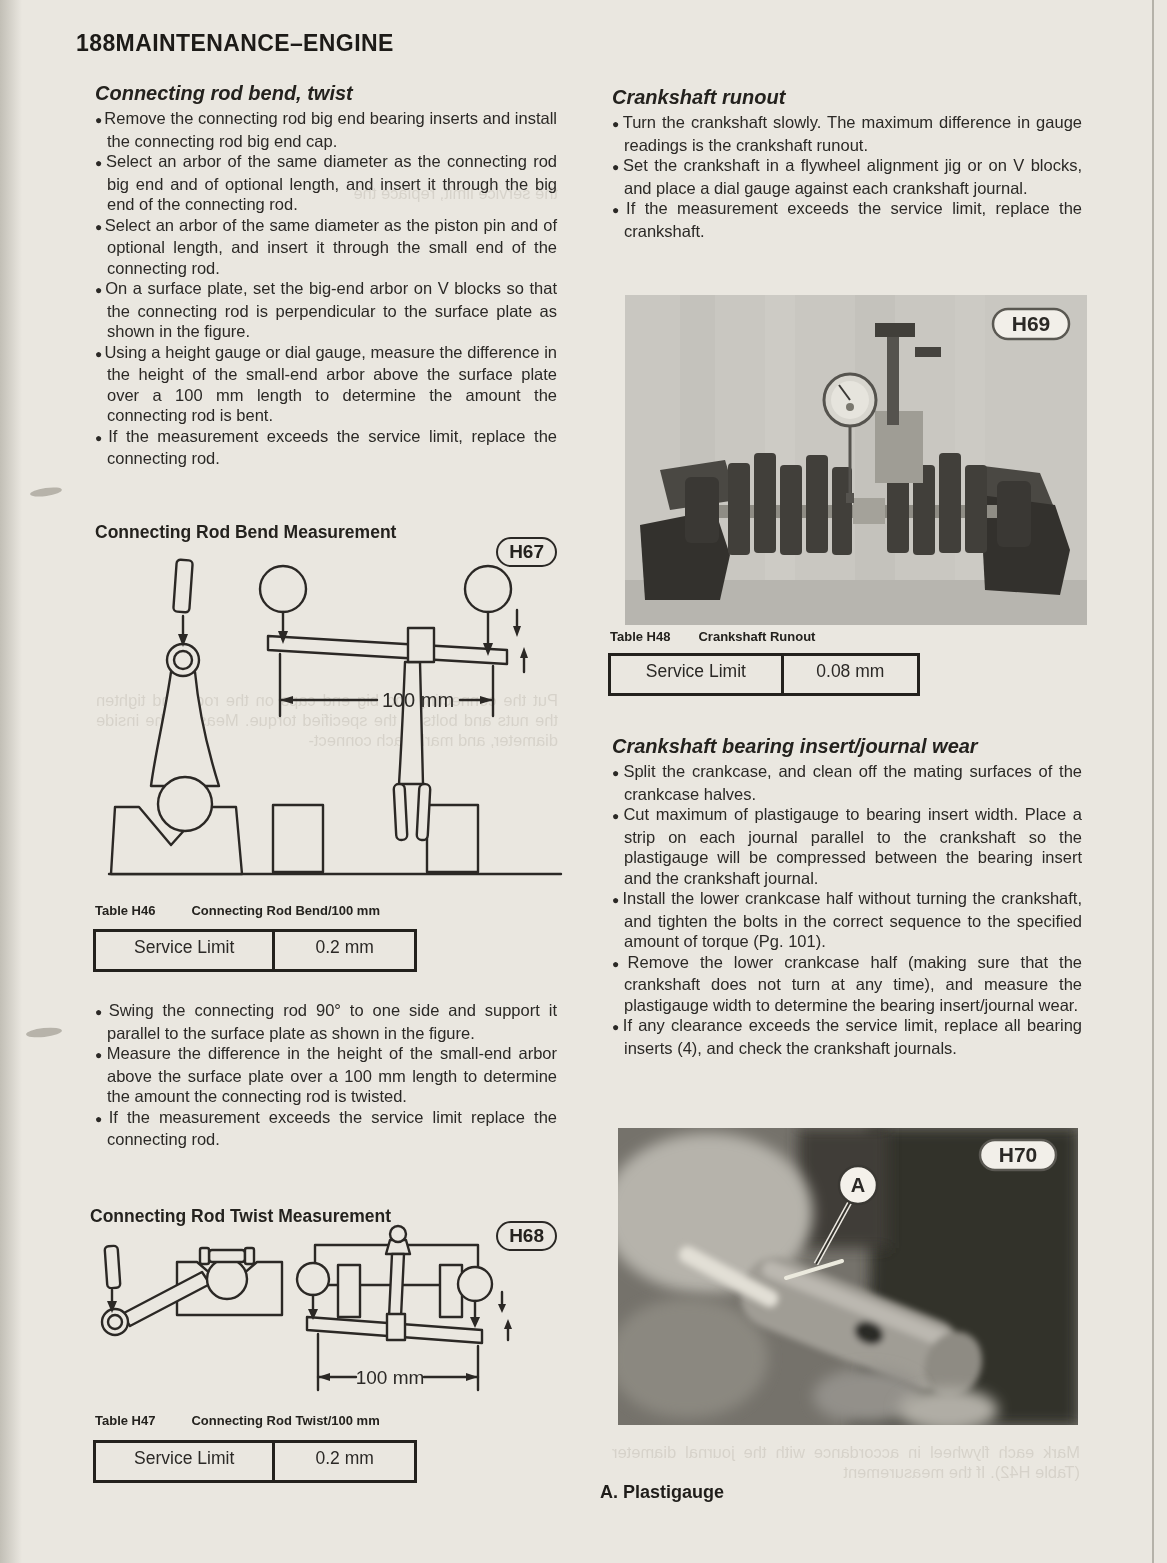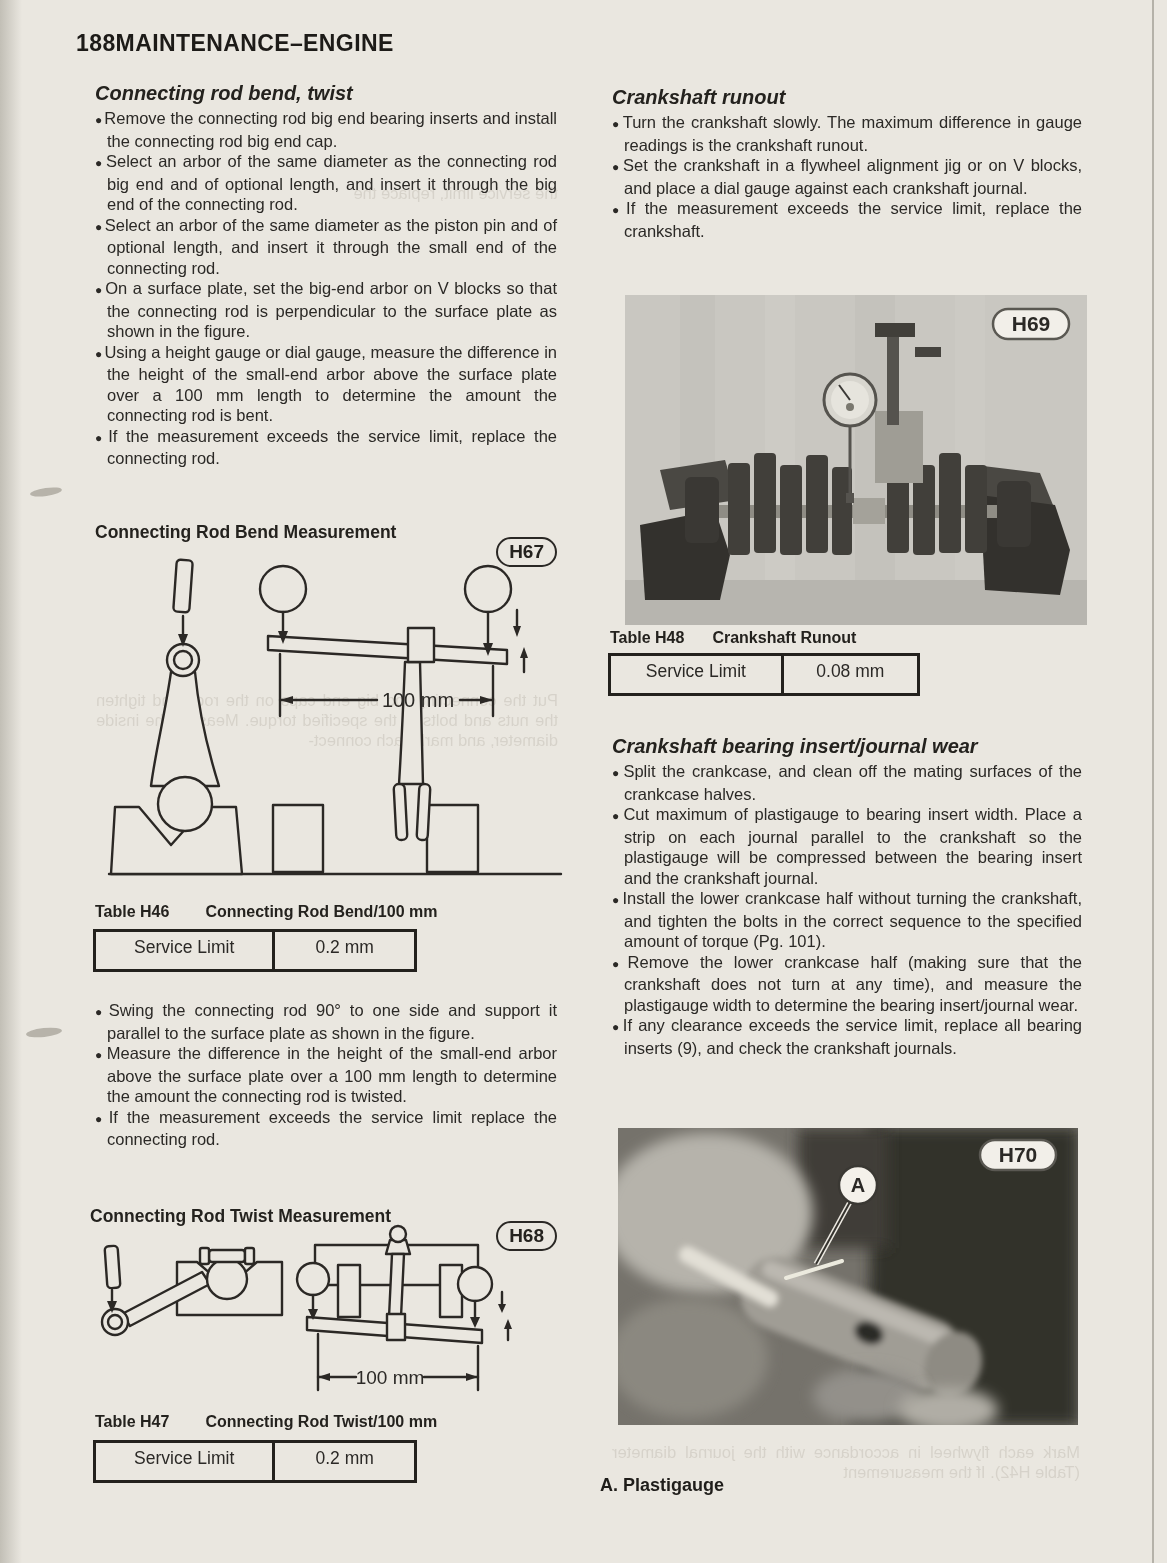--- a/index.html
+++ b/index.html
@@ -20,29 +20,29 @@
   .sec-head{position:absolute;font-style:italic;font-weight:bold;font-size:20px;color:#24221e;}
   .bullets{position:absolute;font-size:16.5px;line-height:20.5px;text-align:justify;color:#2b2926;}
   .bullet{padding-left:12px;text-indent:-12px;}
   .dot{font-size:12px;margin-right:2px;}
 
   .fig-row{position:absolute;display:flex;justify-content:space-between;align-items:center;}
   .fig-title{font-weight:bold;font-size:17.5px;color:#24221e;}
   .badge{border:2.5px solid #2a2825;border-radius:16px;padding:0 11px;height:26px;line-height:26px;
     font-size:19px;font-weight:bold;color:#24221e;background:transparent;margin-top:39px;}
 
-  .tbl-label{position:absolute;font-weight:bold;font-size:16px;color:#24221e;white-space:nowrap;}
+  .tbl-label{position:absolute;font-weight:bold;font-size:13px;color:#24221e;white-space:nowrap;}
   .tbl-label .tbl-title{margin-left:36px;}
   .tbl{position:absolute;display:flex;border:3px solid #23211d;}
   .tbl div{text-align:center;font-size:17.5px;color:#2b2926;}
   .tbl .c1{width:56%;border-right:3px solid #23211d;}
   .tbl .c2{width:44%;}
 
   .photo{position:absolute;}
-  .caption{position:absolute;font-weight:bold;font-size:18px;color:#1f1d1a;}
+  .caption{position:absolute;font-weight:bold;font-size:18px;color:#1f1d1a;margin-top:7px;}
 
   .ghost{position:absolute;transform:scaleX(-1);color:#a19a8d;opacity:.26;
     font-size:16.5px;line-height:20px;text-align:justify;pointer-events:none;}
 
   svg text{font-family:"Liberation Sans",sans-serif;fill:#2b2926;}
   .diagram{position:absolute;}
 </style>
 </head>
 <body>
 
@@ -264,21 +264,21 @@
   </div>
 
   <div class="sec-head" style="left:612px;top:735px;">Crankshaft bearing insert/journal wear</div>
 
   <div class="bullets" style="left:612px;top:761px;width:470px;">
 
   <div class="bullet"><span class="dot">●</span><span>Split the crankcase, and clean off the mating surfaces of the crankcase halves.</span></div>
       <div class="bullet"><span class="dot">●</span><span>Cut maximum of plastigauge to bearing insert width.  Place a strip on each journal parallel to the crankshaft so the plastigauge will be compressed between the bearing insert and the crankshaft journal.</span></div>
       <div class="bullet"><span class="dot">●</span><span>Install the lower crankcase half without turning the crankshaft, and tighten the bolts in the correct sequence to the specified amount of torque (Pg. 101).</span></div>
       <div class="bullet"><span class="dot">●</span><span>Remove the lower crankcase half (making sure that the crankshaft does not turn at any time), and measure the plastigauge width to determine the bearing insert/journal wear.</span></div>
-      <div class="bullet"><span class="dot">●</span><span>If any clearance exceeds the service limit, replace all bearing inserts (9), and check the crankshaft journals.</span></div>
+      <div class="bullet"><span class="dot">●</span><span>If any clearance exceeds the service limit, replace all bearing inserts (4), and check the crankshaft journals.</span></div>
     </div>
 
   <div class="photo" style="left:618px;top:1128px;width:460px;height:297px;">
     <svg width="460" height="297" viewBox="0 0 460 297">
       <defs>
         <filter id="pblur" x="-30%" y="-30%" width="160%" height="160%">
             <feGaussianBlur stdDeviation="7"></feGaussianBlur>
           </filter>
         <filter id="pblur2" x="-30%" y="-30%" width="160%" height="160%">
             <feGaussianBlur stdDeviation="3"></feGaussianBlur>

